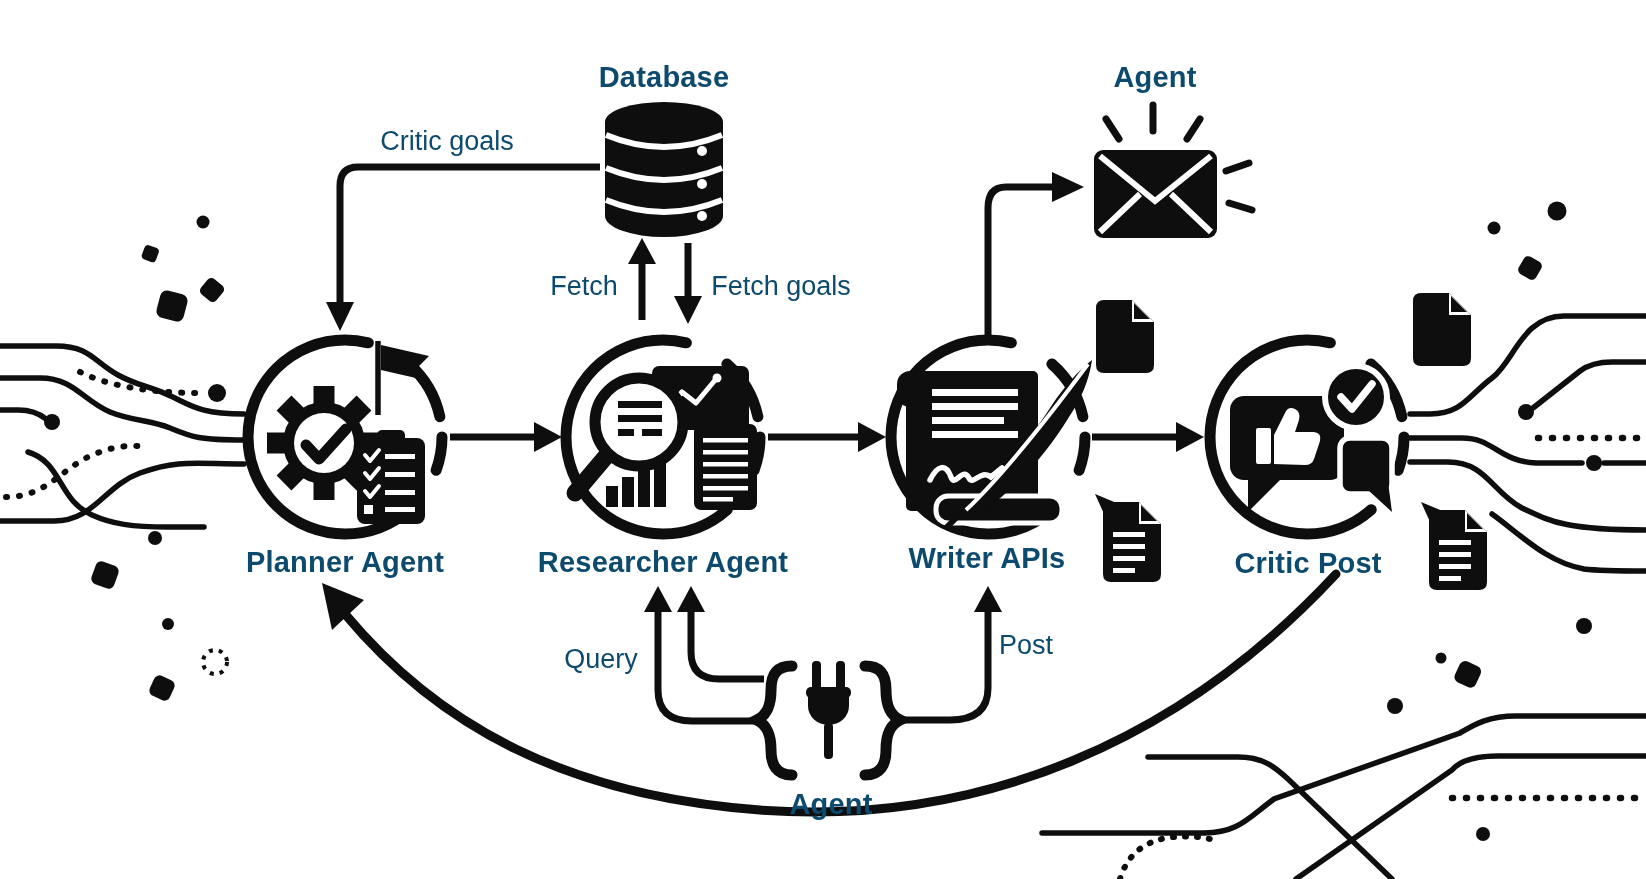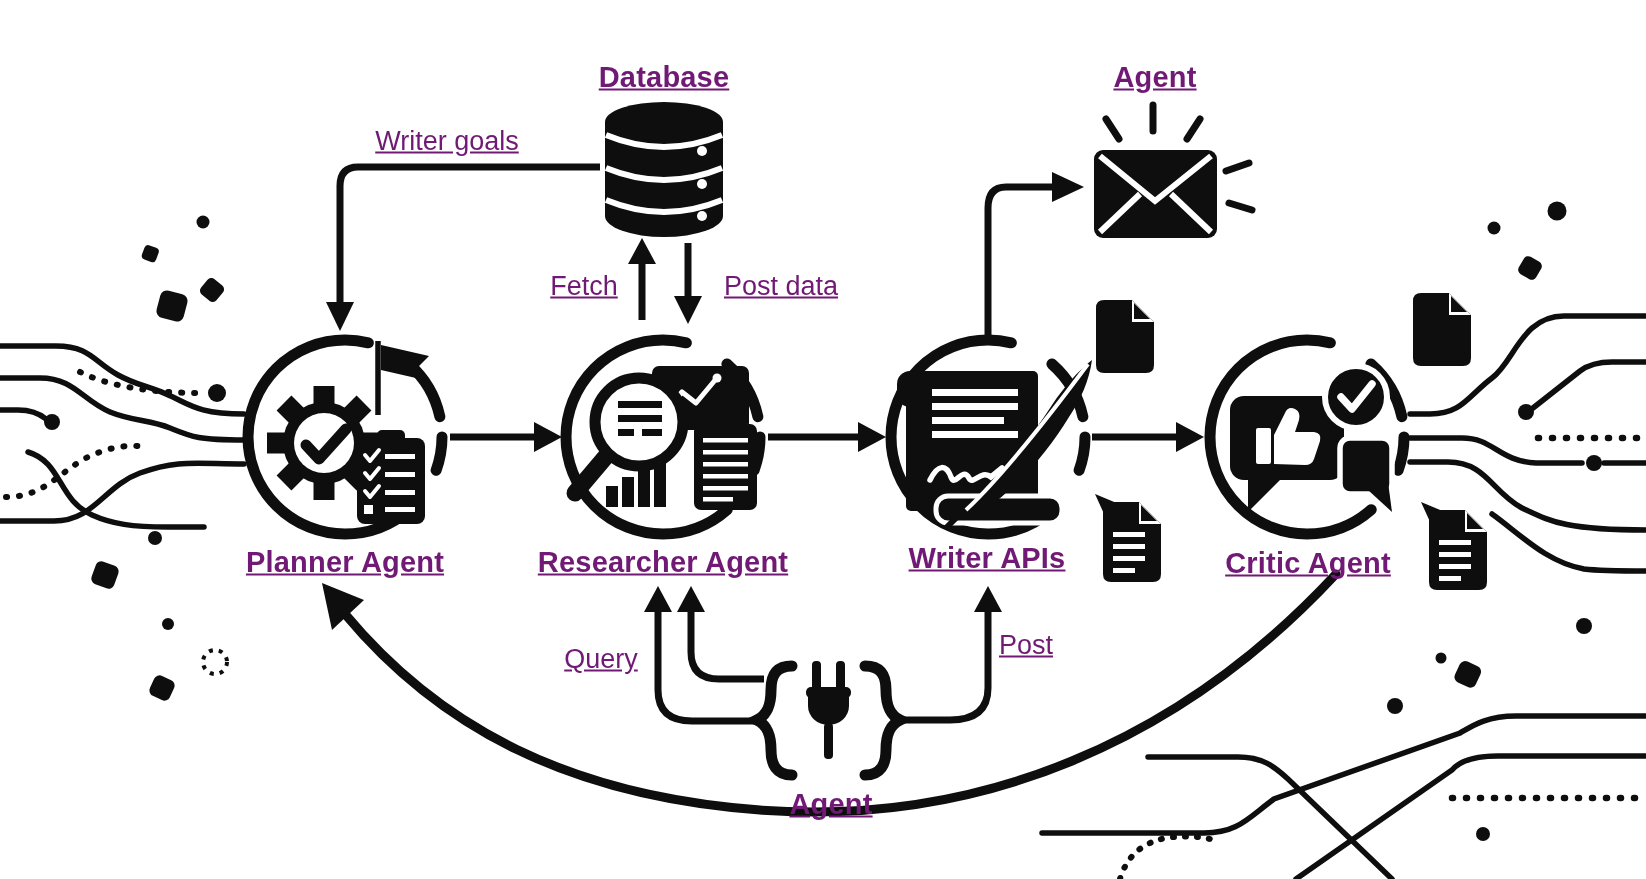--- a/index.html
+++ b/index.html
@@ -1,20 +1,20 @@
 <!DOCTYPE html>
 <html><head>
 <meta charset="utf-8">
 <style>
   html,body{margin:0;padding:0;background:#fff;}
   .stage{position:relative;width:1646px;height:879px;background:#ffffff;overflow:hidden;
          font-family:"Liberation Sans",sans-serif;}
   .stage svg{position:absolute;left:0;top:0;}
-  .lbl{position:absolute;transform:translate(-50%,-50%);color:#701a75;white-space:nowrap;
-       font-family:"Liberation Sans",sans-serif;text-decoration:underline;}
+  .lbl{position:absolute;transform:translate(-50%,-50%);color:#0c4a6e;white-space:nowrap;
+       font-family:"Liberation Sans",sans-serif;}
   .lbl.bold{font-weight:700;font-size:29px;letter-spacing:.2px;}
   .lbl.reg{font-weight:400;font-size:27px;}
 </style>
 </head>
 <body>
 
 <div class="stage">
 
 <svg width="1646" height="879" viewBox="0 0 1646 879">
   <defs>
@@ -248,26 +248,26 @@
       <rect x="1340" y="438" width="52" height="56" rx="10" fill="#0e0e0e" stroke="#ffffff" stroke-width="5.5"></rect>
       <polygon points="1368,490 1392,512 1388,482" fill="#0e0e0e"></polygon>
     </g>
     <g>
       <circle cx="1356" cy="397" r="31" fill="#0e0e0e" stroke="#ffffff" stroke-width="6"></circle>
       <path d="M1341,397 L1352,409 L1372,384" fill="none" stroke="#ffffff" stroke-width="7.5" stroke-linecap="round" stroke-linejoin="round"></path>
     </g>
   </g>
 </svg>
 
-<div class="lbl reg" style="left:447px;top:141px">Writer goals</div>
+<div class="lbl reg" style="left:447px;top:141px">Critic goals</div>
 <div class="lbl bold" style="left:664px;top:77px">Database</div>
 <div class="lbl reg" style="left:584px;top:286px">Fetch</div>
-<div class="lbl reg" style="left:781px;top:286px">Post data</div>
+<div class="lbl reg" style="left:781px;top:286px">Fetch goals</div>
 <div class="lbl bold" style="left:1155px;top:77px">Agent</div>
 <div class="lbl bold" style="left:345px;top:562px">Planner Agent</div>
 <div class="lbl bold" style="left:663px;top:562px">Researcher Agent</div>
 <div class="lbl bold" style="left:987px;top:558px">Writer APIs</div>
-<div class="lbl bold" style="left:1308px;top:563px">Critic Agent</div>
+<div class="lbl bold" style="left:1308px;top:563px">Critic Post</div>
 <div class="lbl reg" style="left:601px;top:659px">Query</div>
 <div class="lbl reg" style="left:1026px;top:645px">Post</div>
 <div class="lbl bold" style="left:831px;top:804px">Agent</div>
 
 </div>
 
 </body></html>

